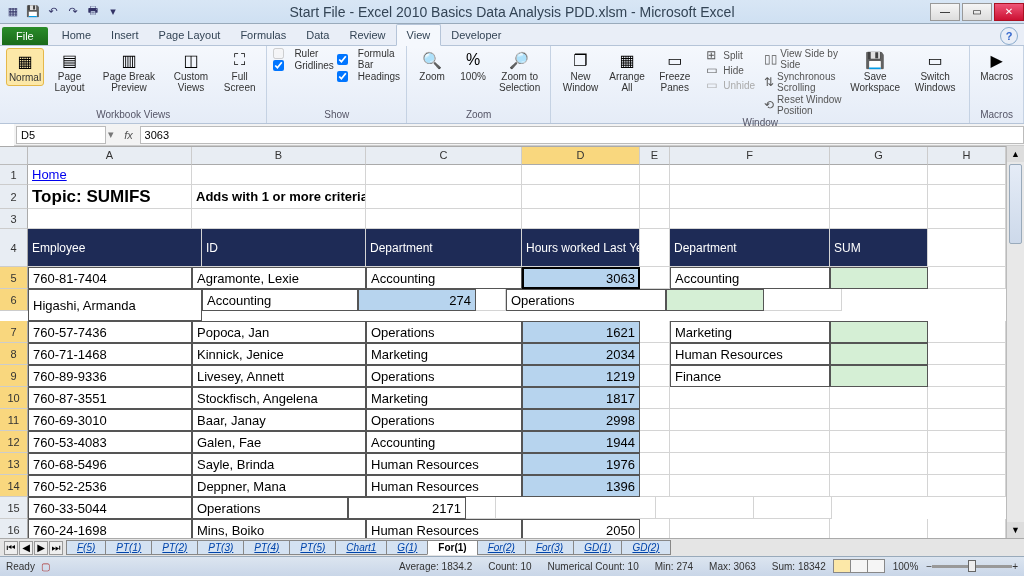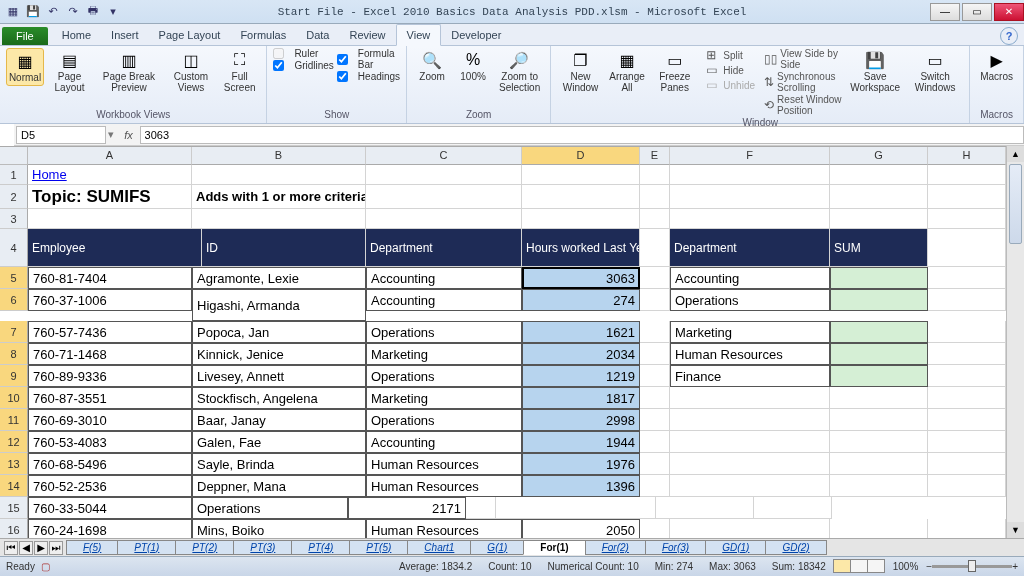--- a/index.html
+++ b/index.html
@@ -2,21 +2,21 @@
 <html><head>
 <meta charset="utf-8">
 <style>
 * { margin:0; padding:0; box-sizing:border-box; font-family:"Segoe UI",Tahoma,sans-serif; }
 body { background:#fff; width:1024px; height:576px; overflow:hidden; font-size:11px; position:relative; }
 
 
 .titlebar { height:24px; background:linear-gradient(#d8e6f5,#cfe0f2); display:flex; align-items:center; border-bottom:1px solid #9ab; position:relative; }
 .titlebar .qat { display:flex; gap:2px; margin-left:4px; }
 .titlebar .qat span { width:18px; height:18px; display:inline-flex; align-items:center; justify-content:center; border:1px solid transparent; border-radius:2px; color:#336; }
-.titlebar .title { position:absolute; left:50%; transform:translateX(-50%); color:#345; font-size:11px;font-family:Liberation Mono, monospace; }
+.titlebar .title { position:absolute; left:50%; transform:translateX(-50%); color:#345; font-size:14px; }
 .titlebar .winbtns { margin-left:auto; display:flex; }
 .titlebar .winbtns button { width:30px; height:18px; border:1px solid #999; background:linear-gradient(#f5f5f5,#ddd); margin-left:2px; font-size:10px; line-height:10px; }
 .titlebar .winbtns button.close { background:linear-gradient(#e57,#c13); color:#fff; border-color:#a12; }
 
 
 .tabs { height:22px; background:#e9eef7; display:flex; align-items:flex-end; border-bottom:1px solid #b5c4d8; padding-left:2px; gap:0; }
 .tabs .file { background:linear-gradient(#2a8c2a,#1a6a1a); color:#fff; padding:3px 14px; font-size:11px; border-radius:2px 2px 0 0; margin-right:4px; }
 .tabs .tab { padding:4px 10px; color:#345; cursor:default; }
 .tabs .tab.active { background:#f5f8fd; border:1px solid #b5c4d8; border-bottom:1px solid #f5f8fd; border-radius:2px 2px 0 0; position:relative; top:1px; }
 .tabs .help { margin-left:auto; width:18px; height:18px; border:1px solid #8ac; border-radius:50%; text-align:center; color:#36c; font-weight:bold; margin-right:6px; font-size:11px; line-height:16px; }
@@ -63,21 +63,21 @@
 .lgreen { background:#d5efd5 !important; }
 .tbl-border { border:1px solid #555 !important; }
 
 
 .cA{width:164px} .cB{width:174px} .cC{width:156px} .cD{width:118px} .cE{width:30px} .cF{width:160px} .cG{width:98px} .cH{width:78px}
 
 
 .sheettabs { position:absolute; bottom:20px; left:0; right:0; height:18px; background:#e5e5e5; display:flex; align-items:center; font-size:10px; border-top:1px solid #aaa; }
 .sheettabs .nav { display:flex; gap:1px; padding:0 4px; }
 .sheettabs .nav span { width:14px; height:14px; border:1px solid #999; background:#eee; text-align:center; line-height:12px; }
-.sheettabs .st { padding:1px 16px; background:#fff; border:1px solid #888; color:#145; margin-left:-1px; }
+.sheettabs .st { padding:1px 10px; background:#fff; border:1px solid #888; color:#145; margin-left:-1px; }
 .sheettabs .st.inactive { background:#d4e2f2; color:#0044aa; text-decoration:underline; font-style:italic; }
 .sheettabs .st.active { background:#fff; color:#000; font-weight:bold; border-bottom:1px solid #fff;}
 
 
 .status { position:absolute; bottom:0; left:0; right:0; height:20px; background:linear-gradient(#dce5f0,#c9d6e8); display:flex; align-items:center; font-size:10px; color:#333; padding:0 6px; border-top:1px solid #9ab; }
 .status .spacer{flex:1}
 .status .seg{margin:0 8px;}
 .zoom { display:flex; align-items:center; gap:4px; }
 .zoom .slider { width:80px; height:3px; background:#999; position:relative; }
 .zoom .slider .thumb { width:8px; height:12px; background:#eee; border:1px solid #666; position:absolute; left:36px; top:-5px; }
@@ -324,21 +324,20 @@
         <div class="cell cB tbl-border" style="height: 22px;">Agramonte, Lexie</div>
         <div class="cell cC tbl-border" style="height: 22px;">Accounting</div>
         <div class="cell cD right tbl-border bsel active-cell" style="height: 22px;">3063</div>
         <div class="cell cE" style="height: 22px;"></div>
         <div class="cell cF tbl-border" style="height: 22px;">Accounting</div>
         <div class="cell cG lgreen tbl-border" style="height: 22px;"></div>
         <div class="cell cH" style="height: 22px;"></div>
       </div>
       <div class="row">
         <div class="rh sel" style="height: 22px; line-height: 22px;">6</div>
-        <div class="cell cA tbl-border" style="height: 22px;">760-37-1006</div>
         <div class="cell cB tbl-border" style="height: 32px;">Higashi, Armanda</div>
         <div class="cell cC tbl-border" style="height: 22px;">Accounting</div>
         <div class="cell cD right tbl-border bsel" style="height: 22px;">274</div>
         <div class="cell cE" style="height: 22px;"></div>
         <div class="cell cF tbl-border" style="height: 22px;">Operations</div>
         <div class="cell cG lgreen tbl-border" style="height: 22px;"></div>
         <div class="cell cH" style="height: 22px;"></div>
       </div>
       <div class="row">
         <div class="rh sel" style="height: 22px; line-height: 22px;">7</div>

